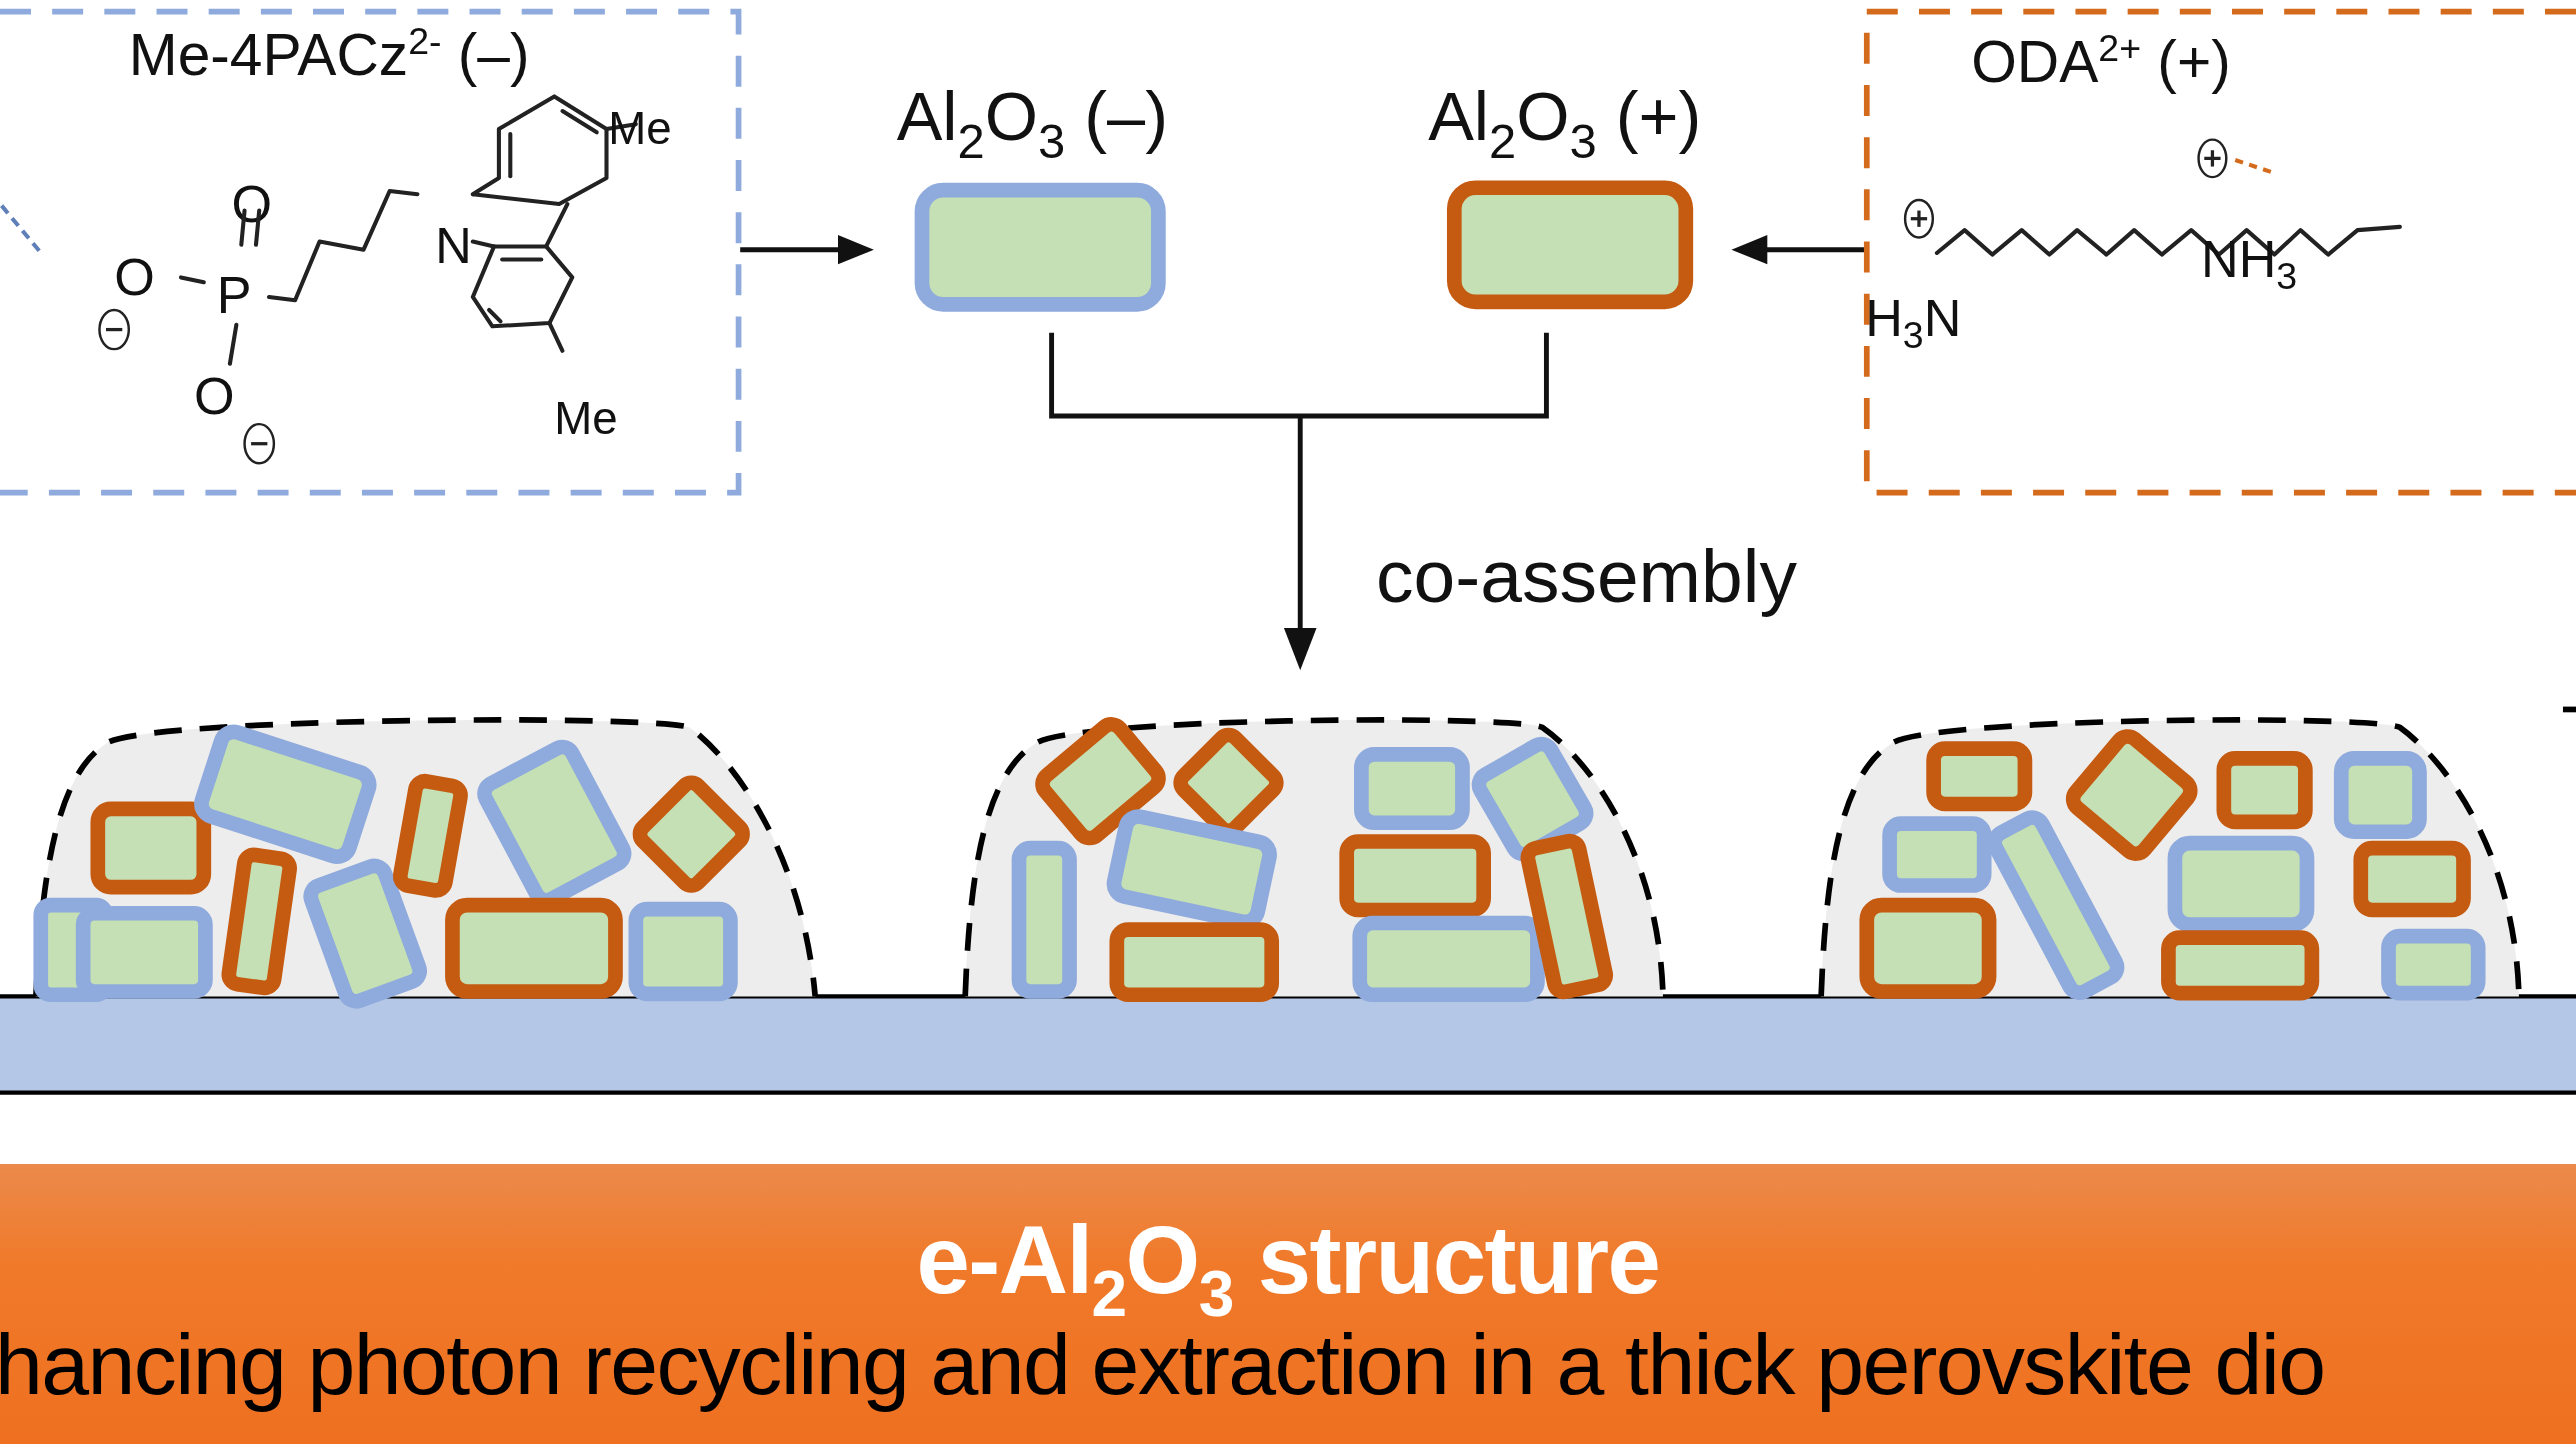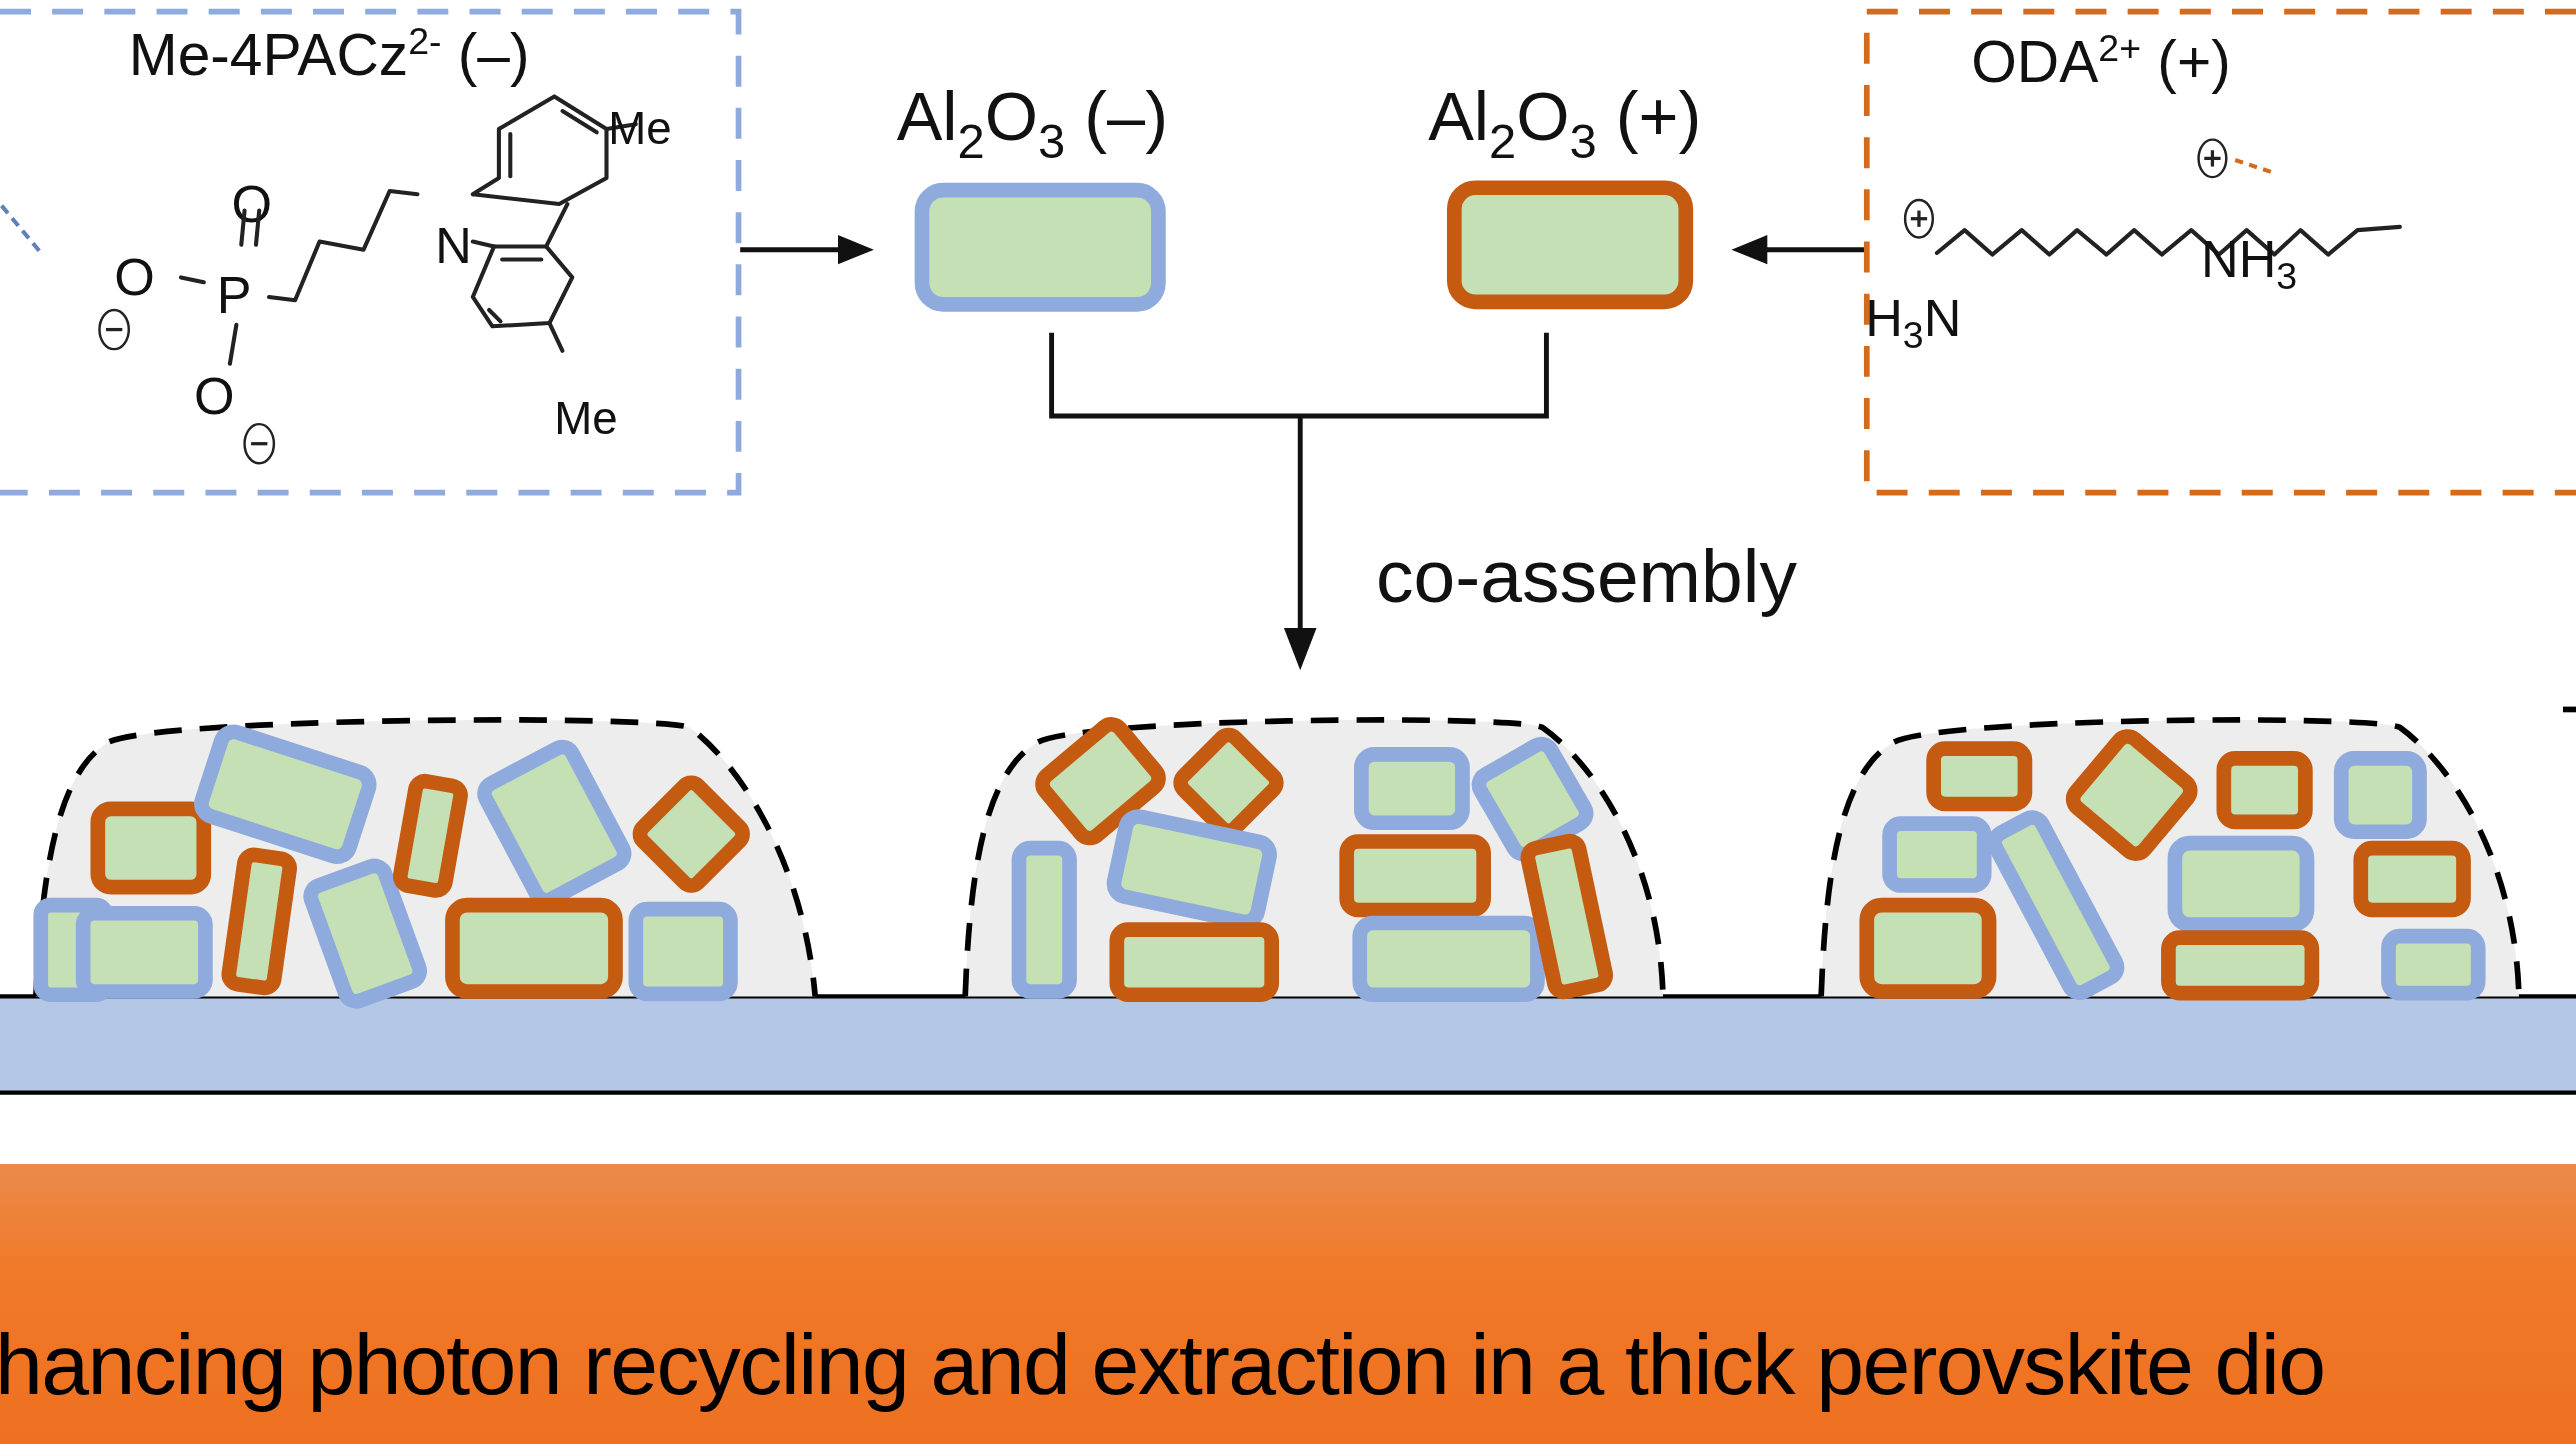--- a/index.html
+++ b/index.html
@@ -156,15 +156,16 @@
     <rect class="particle-neg" x="2668" y="1034" width="162" height="100" rx="18"></rect>
     <rect class="particle-pos" x="2660" y="1150" width="176" height="68" rx="14"></rect>
     <rect class="particle-neg" x="2872" y="930" width="96" height="90" rx="16"></rect>
     <rect class="particle-pos" x="2896" y="1040" width="126" height="76" rx="14"></rect>
     <rect class="particle-neg" x="2930" y="1148" width="110" height="70" rx="14"></rect>
   </g>
   <line x1="3144" y1="870" x2="3160" y2="870" stroke="#000" stroke-width="7"></line>
 </svg>
 
 <div id="banner">
+  <div id="banner-title"><span>e-Al</span><sub>2</sub><span>O</span><sub>3</sub><span> structure</span></div>
   <div id="banner-subtitle">hancing photon recycling and extraction in a thick perovskite dio</div>
 </div>
 
 
 </body></html>

